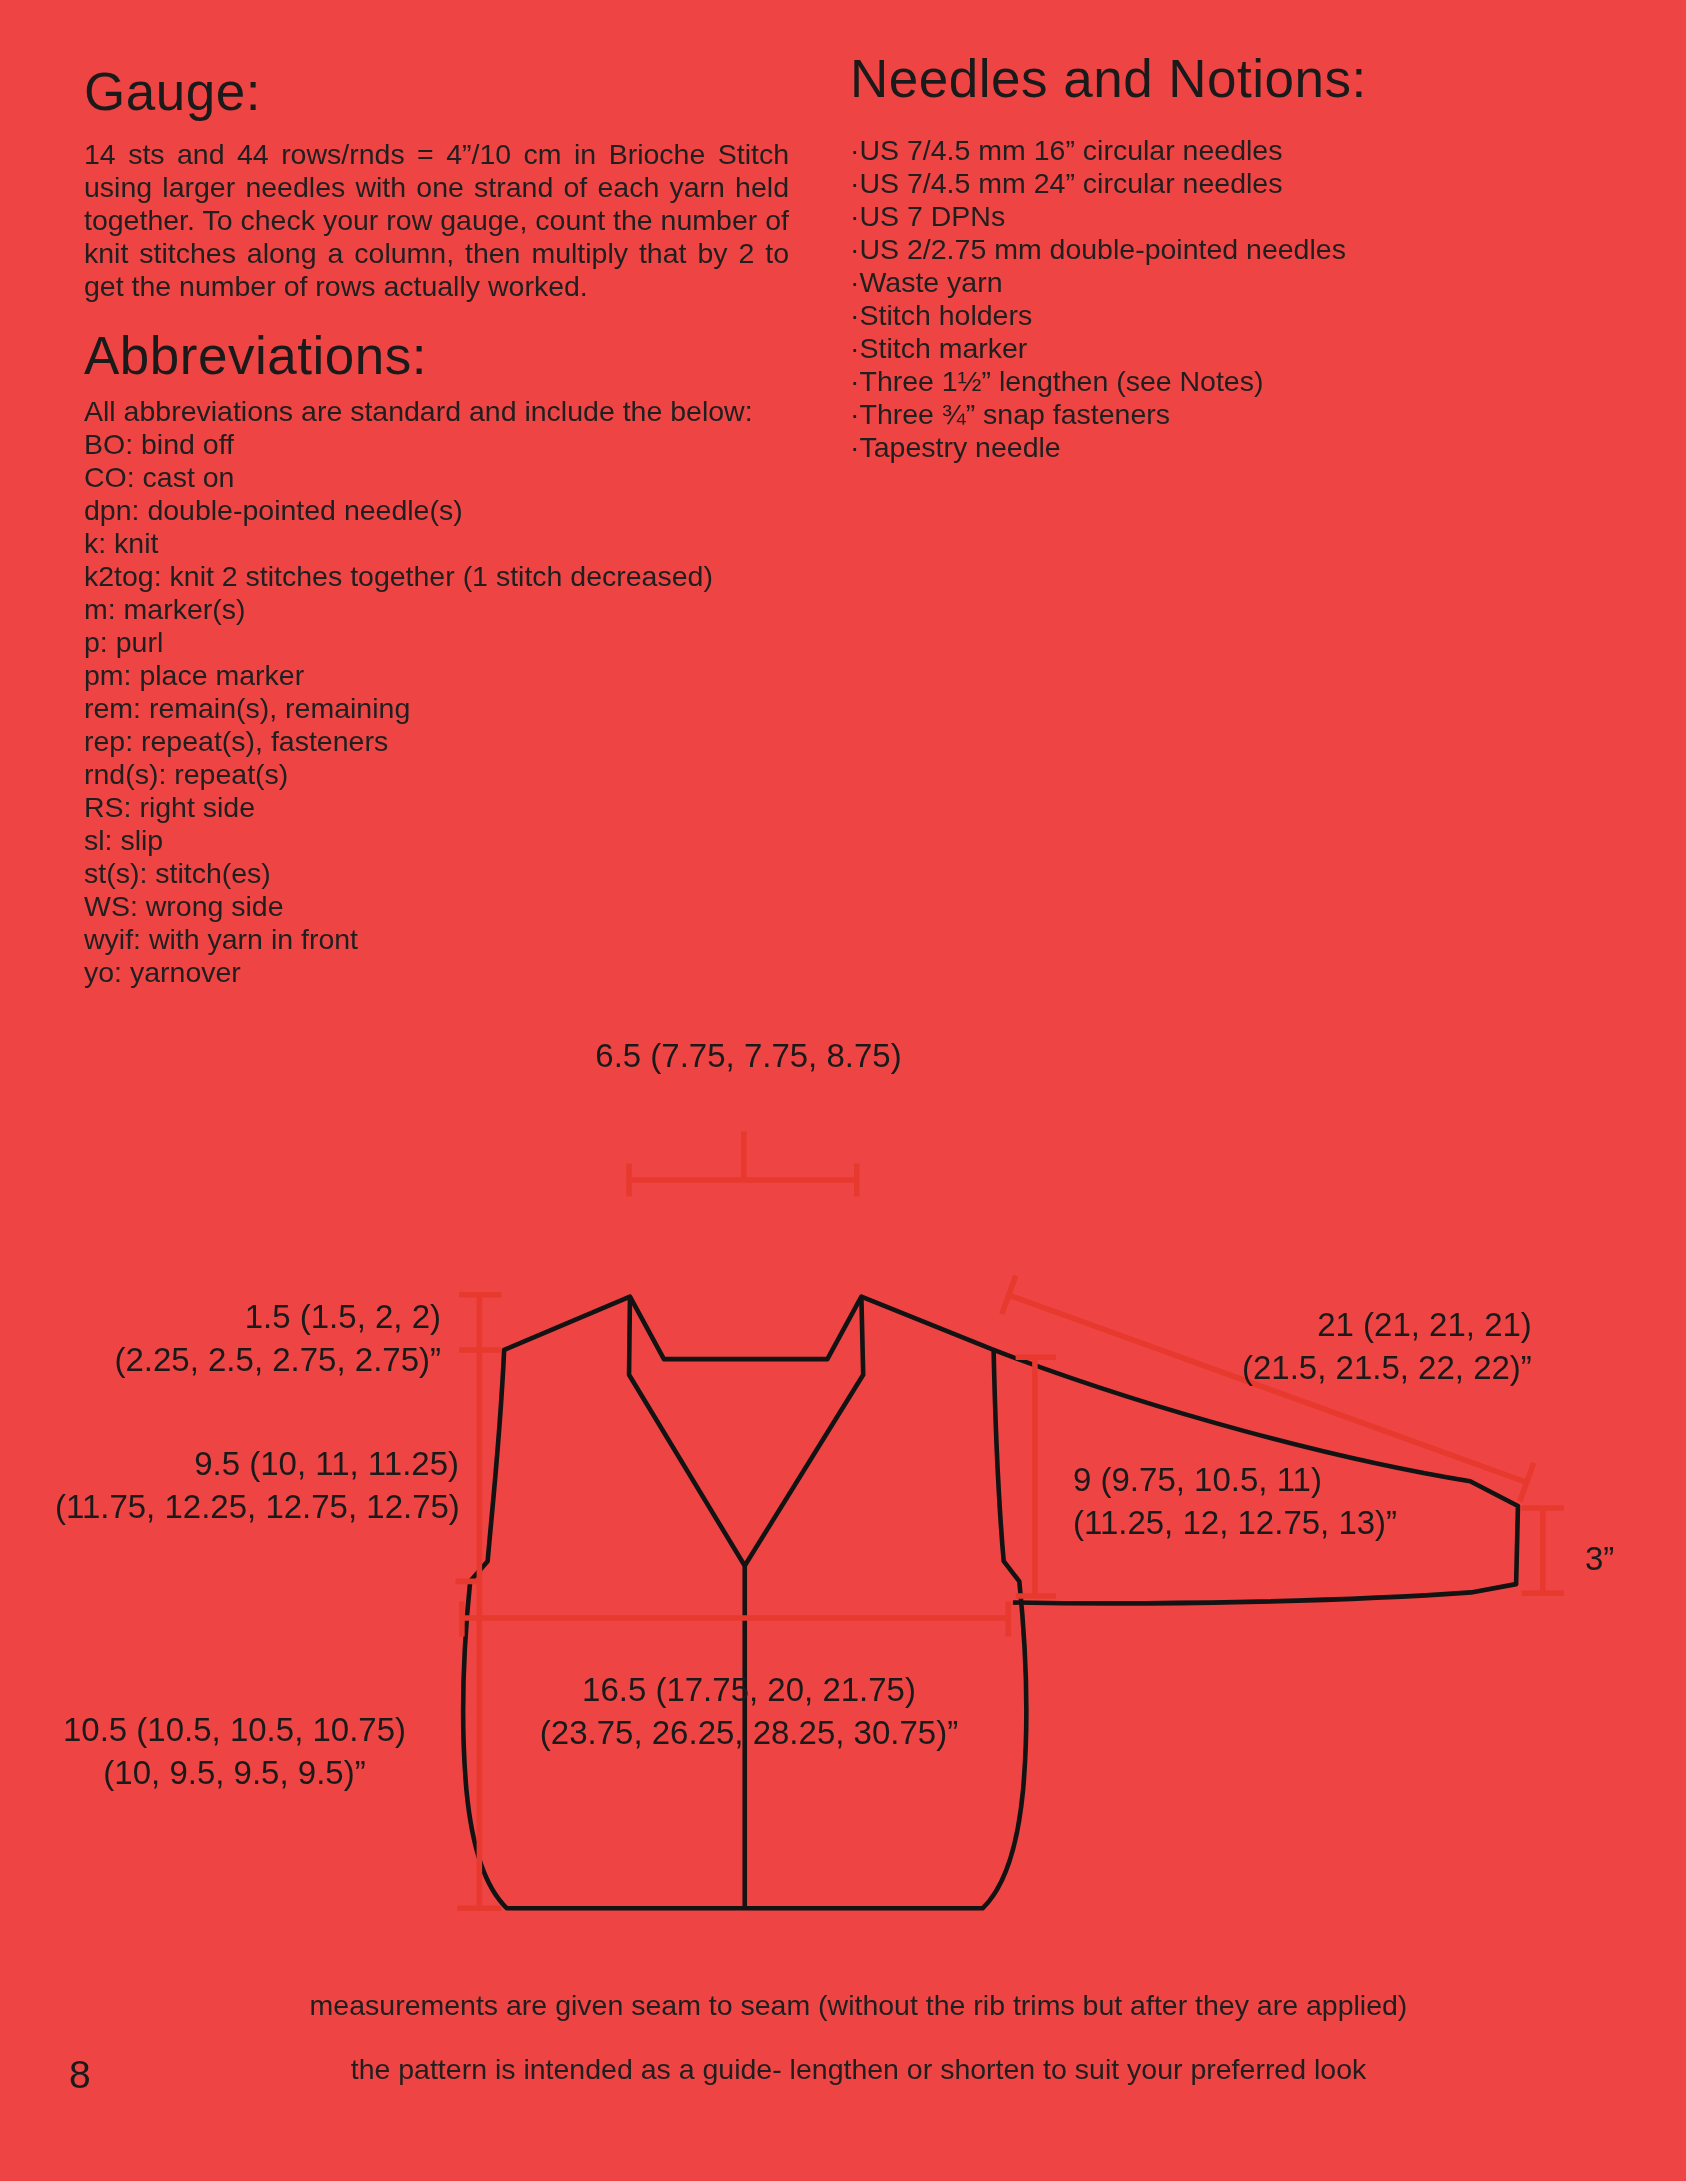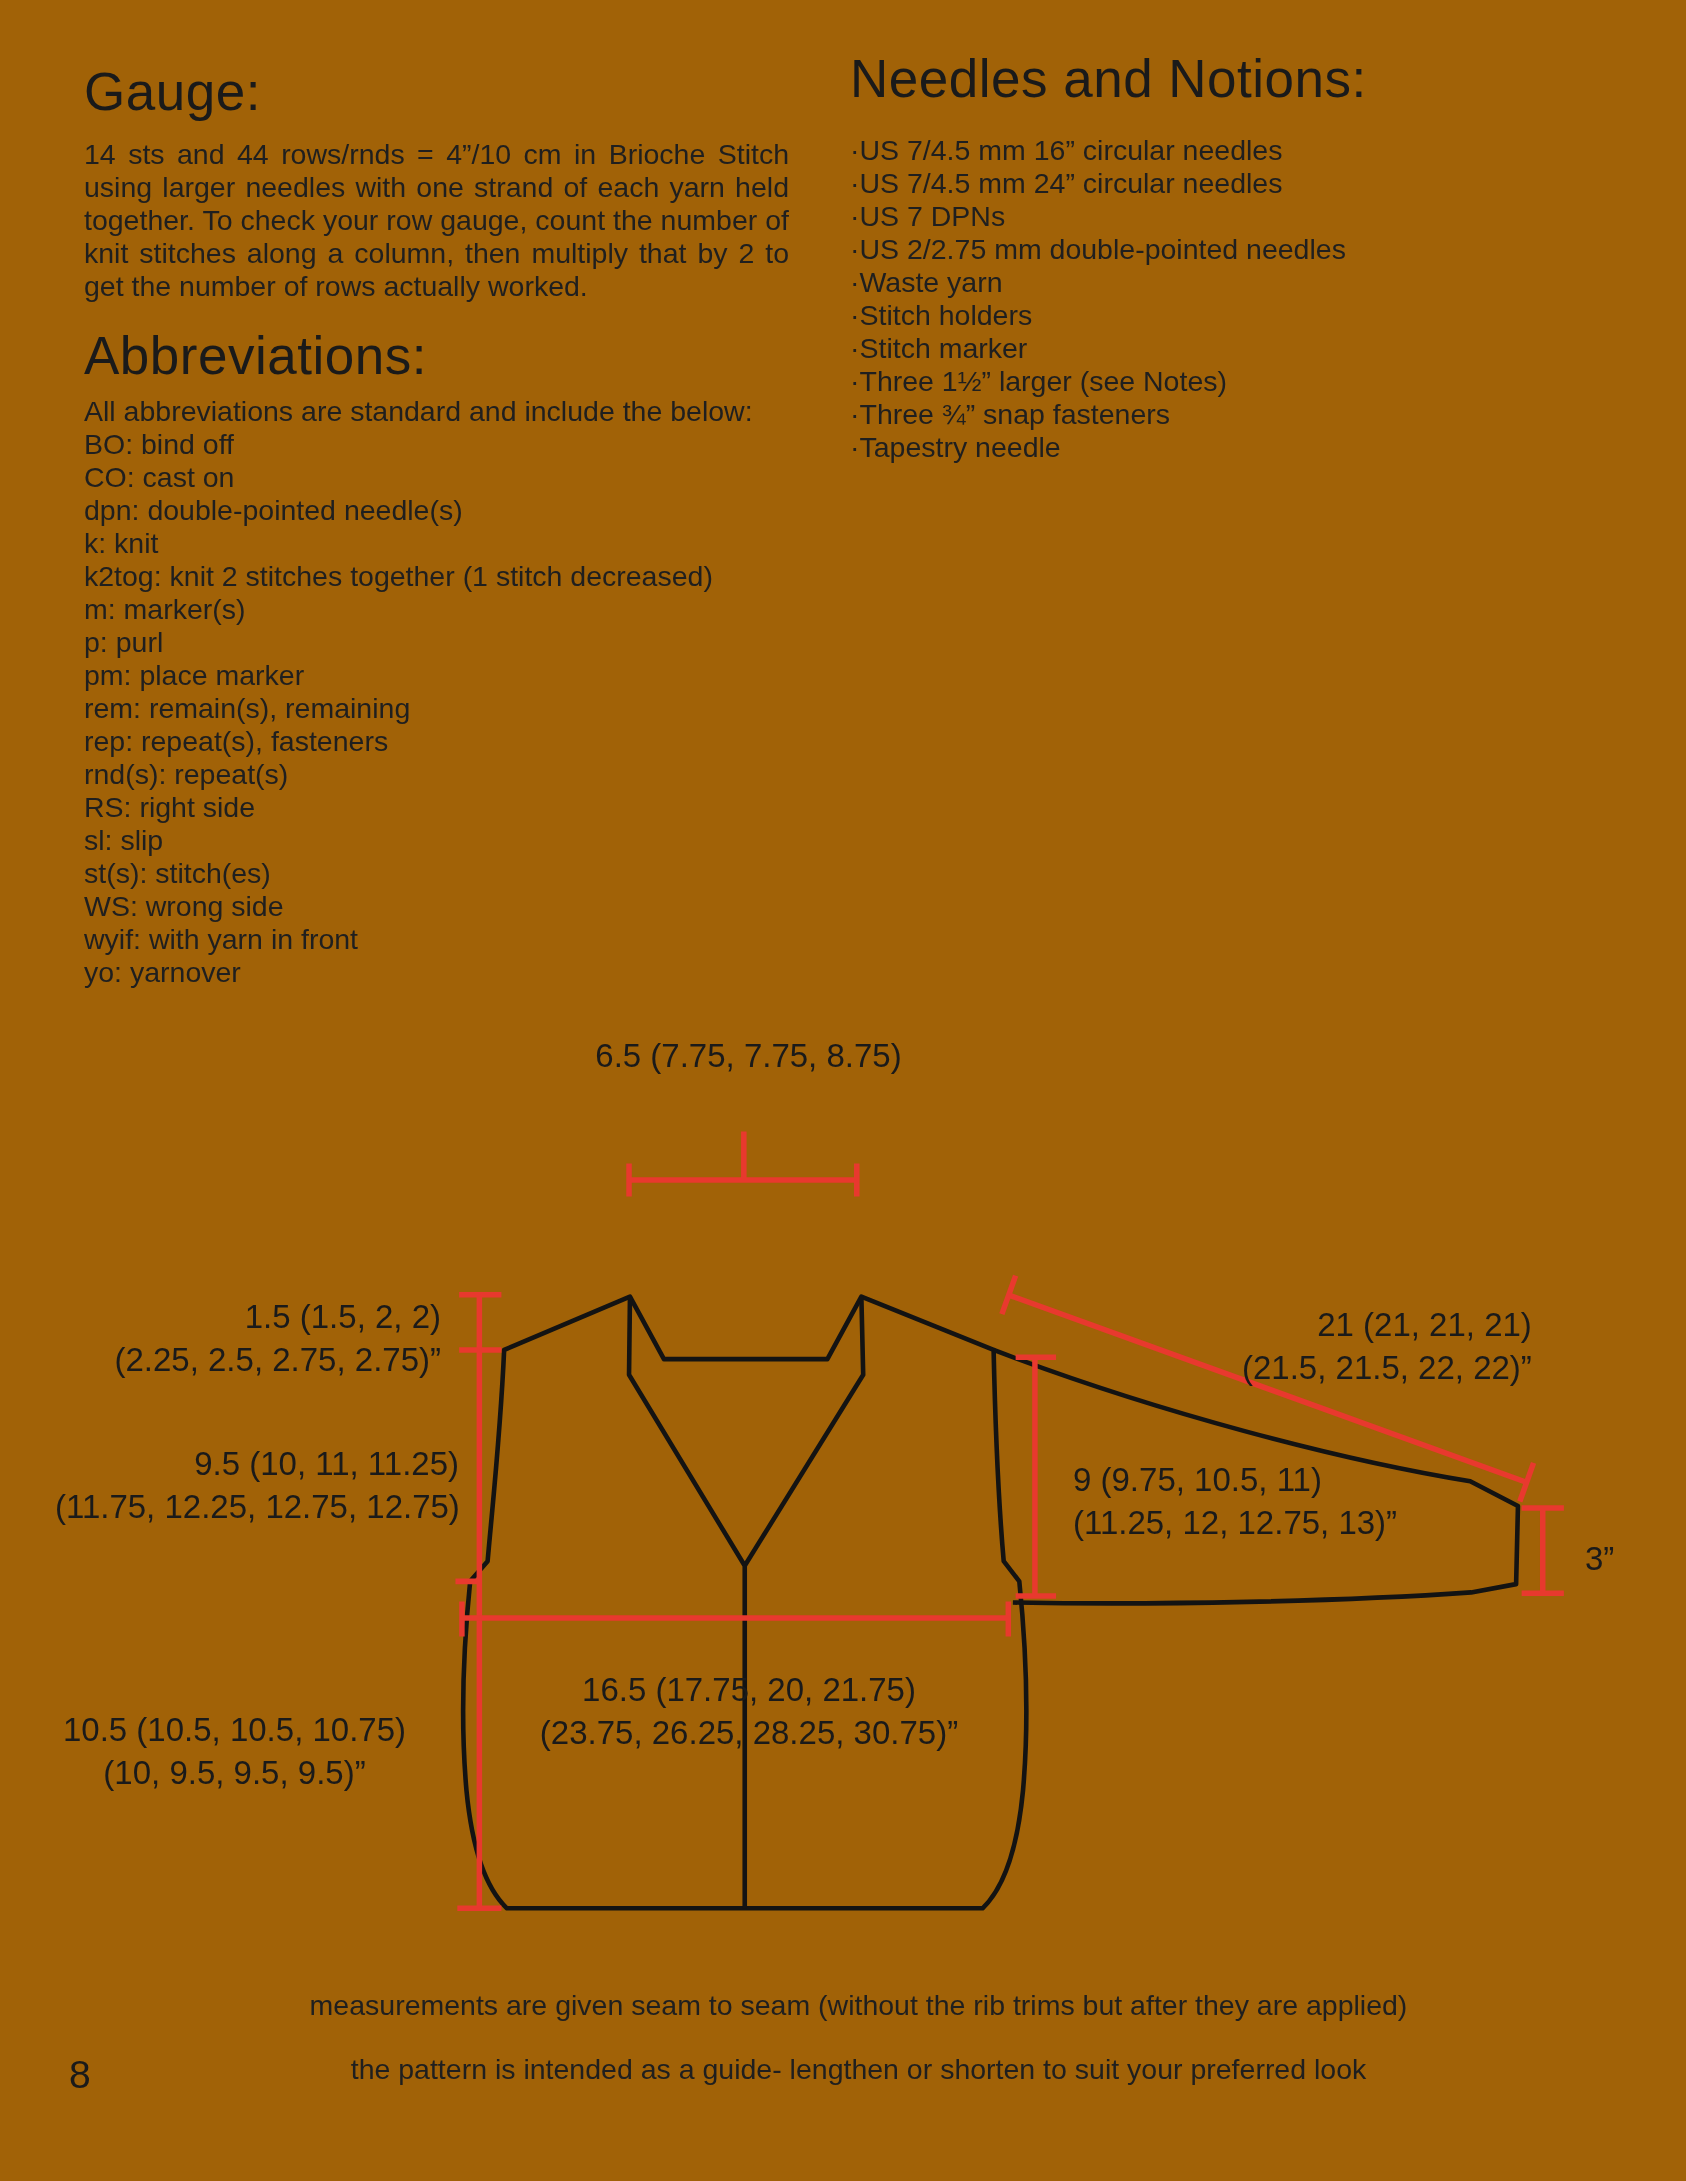--- a/index.html
+++ b/index.html
@@ -1,16 +1,16 @@
 <!DOCTYPE html>
 <html style="font-size:14.7px"><head>
 <meta charset="utf-8">
 <style>
   html,body{margin:0;padding:0;background:#ffffff;}
-  .page{position:relative;width:1686px;height:2182px;background:#a16207;
+  .page{position:relative;width:1686px;height:2182px;background:#ef4444;
         font-family:"Liberation Sans",sans-serif;color:#131313;overflow:hidden;}
   .h{position:absolute;font-size:53px;font-weight:400;color:#1a1a1a;letter-spacing:0.5px;white-space:nowrap;}
   .txt{font-size:28.5px;line-height:33px;color:#1f1f1f;}
   .para{position:absolute;width:705px;text-align:justify;}
   ul{list-style:none;margin:0;padding:0;}
   ul.txt li{white-space:nowrap;}
   .list{position:absolute;}
   .diagram-svg{position:absolute;left:0;top:0;}
   .slabel{position:absolute;font-size:33px;line-height:43px;color:#1a1a1a;white-space:nowrap;}
   .slabel div{white-space:nowrap;}
@@ -58,21 +58,21 @@
 
   <div class="h" style="left:850px;top:48px;">Needles and Notions:</div>
   <ul class="txt list" style="left:850px;top:134px;">
     <li>·US 7/4.5 mm 16” circular needles</li>
     <li>·US 7/4.5 mm 24” circular needles</li>
     <li>·US 7 DPNs</li>
     <li>·US 2/2.75 mm double-pointed needles</li>
     <li>·Waste yarn</li>
     <li>·Stitch holders</li>
     <li>·Stitch marker</li>
-    <li>·Three 1½” larger (see Notes)</li>
+    <li>·Three 1½” lengthen (see Notes)</li>
     <li>·Three ¾” snap fasteners</li>
     <li>·Tapestry needle</li>
   </ul>
 
   <svg class="diagram-svg" width="1686" height="2182" viewBox="0 0 1836 2376">
     <g fill="none" stroke-linejoin="round" stroke-linecap="butt">
 
       <path stroke-width="5" d="M 549 1470 L 686 1412 L 723 1480 L 901 1480 L 938 1412 L 1082 1470
                C 1084 1560 1087 1632 1093 1700
                L 1110 1722

